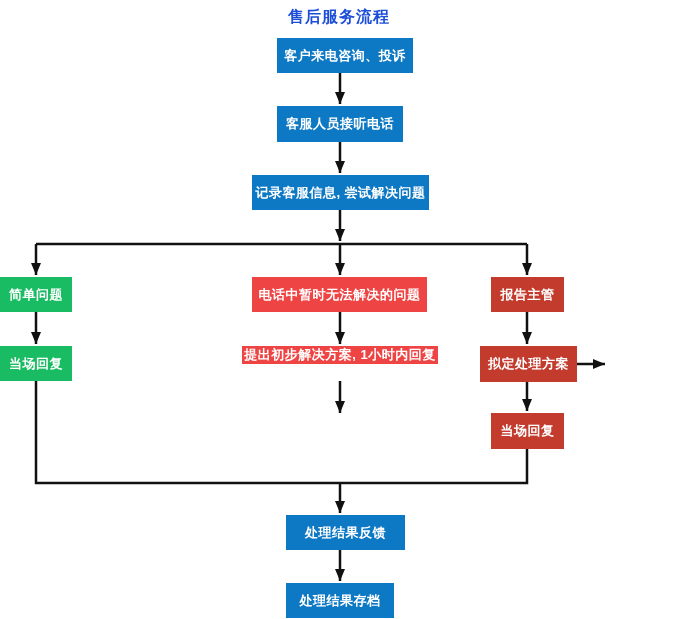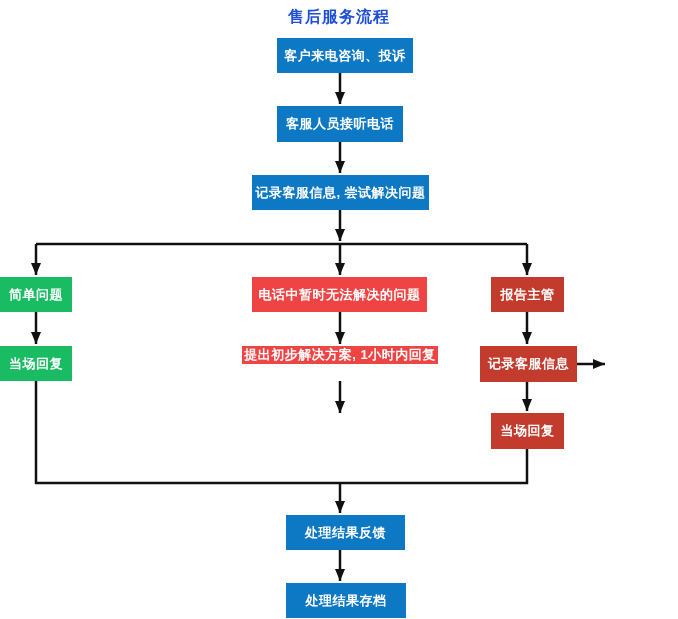--- a/index.html
+++ b/index.html
@@ -27,21 +27,21 @@
   #n4 {left:0;    top:277px;width:72px; height:35px;}
   #n5 {left:0;    top:346px;width:72px; height:35px;}
   #n6 {left:252px;top:277px;width:175px;height:35px;}
   #n7 {left:242px;top:346px;width:196px;height:18px;}
   #n8 {left:242px;top:415px;width:196px;height:35px;}
   #n9 {left:491px;top:277px;width:73px; height:35px;}
   #n10{left:480px;top:346px;width:97px; height:36px;}
   #n11{left:607px;top:338px;width:70px; height:52px;white-space:pre-line;line-height:1.5;}
   #n12{left:491px;top:413px;width:73px; height:36px;}
   #n13{left:286px;top:515px;width:119px;height:35px;}
-  #n14{left:286px;top:583px;width:120px;height:35px;}
+  #n14{left:286px;top:583px;width:108px;height:35px;}
 </style>
 </head>
 <body>
 
 <div class="canvas">
 
   <div class="title">售后服务流程</div>
 
   <svg class="connectors" width="678" height="619" viewBox="0 0 678 619">
     <defs>
@@ -74,18 +74,18 @@
   </svg>
 
   <div class="node blue" id="n1">客户来电咨询、投诉</div>
   <div class="node blue" id="n2">客服人员接听电话</div>
   <div class="node green" id="n4">简单问题</div>
   <div class="node blue" id="n3">记录客服信息, 尝试解决问题</div>
   <div class="node green" id="n5">当场回复</div>
   <div class="node orange" id="n6">电话中暂时无法解决的问题</div>
   <div class="node orange" id="n7">提出初步解决方案, 1小时内回复</div>
   <div class="node red" id="n9">报告主管</div>
-  <div class="node red" id="n10">记录客服信息</div>
+  <div class="node red" id="n10">拟定处理方案</div>
   <div class="node red" id="n12">当场回复</div>
   <div class="node blue" id="n13">处理结果反馈</div>
   <div class="node blue" id="n14">处理结果存档</div>
 
 </div>
 
 </body></html>

